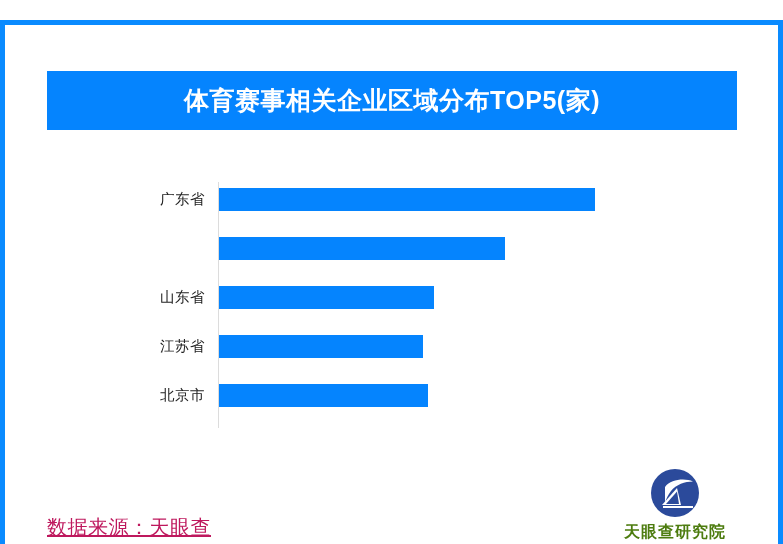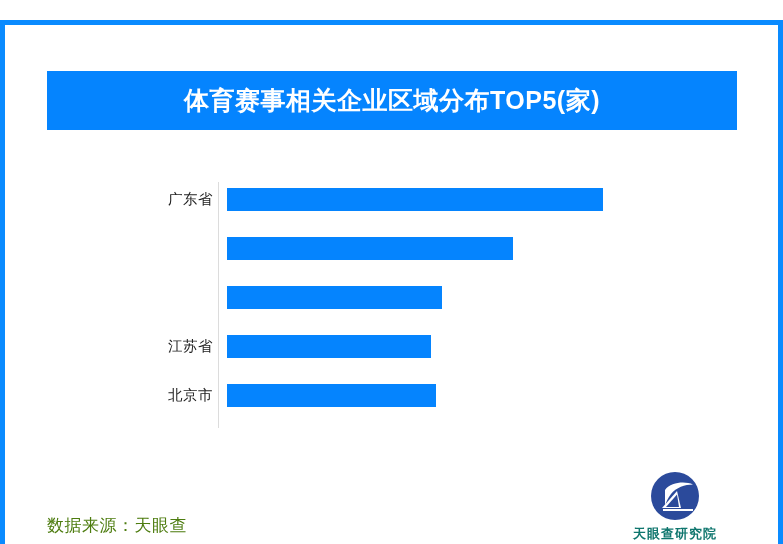--- a/index.html
+++ b/index.html
@@ -56,21 +56,21 @@
   .axis-line {
     position: absolute;
     left: 171px;
     top: 7px;
     width: 1px;
     height: 246px;
     background: #dcdcdc;
   }
   .bar-rows {
     position: absolute;
-    left: 8px;
+    left: 0;
     top: 0;
     width: 100%;
   }
   .bar-row {
     position: relative;
     height: 49px;
   }
   .bar-label {
     position: absolute;
     left: 0;
@@ -96,42 +96,43 @@
   .bar-fill {
     height: 23px;
     background: #0584fe;
   }
 
   
   .source-note {
     position: absolute;
     left: 42px;
     top: 489px;
-    font-size: 17px;
-    color: #4d7c0f;
+    font-size: 20px;
+    color: #be185d;
     letter-spacing: 0.5px;
+    text-decoration: underline;
   }
   .brand-block {
     position: absolute;
     right: 44px;
     bottom: 14px;
     width: 118px;
     display: flex;
     flex-direction: column;
     align-items: center;
   }
   .brand-mark {
     width: 50px;
     height: 50px;
     display: block;
   }
   .brand-name {
     margin-top: 4px;
-    font-size: 13px;
-    color: #0f766e;
+    font-size: 16px;
+    color: #4d7c0f;
     letter-spacing: 1px;
     font-weight: bold;
     white-space: nowrap;
   }
 </style>
 </head>
 <body>
 
 <div id="infographic">
 
@@ -150,20 +151,21 @@
         </div>
       </div>
 
       <div class="bar-row">
         <div class="bar-track">
           <div class="bar-fill" style="width:286px"></div>
         </div>
       </div>
 
       <div class="bar-row">
+        <div class="bar-label">山东省</div>
         <div class="bar-track">
           <div class="bar-fill" style="width:215px"></div>
         </div>
       </div>
 
       <div class="bar-row">
         <div class="bar-label">江苏省</div>
         <div class="bar-track">
           <div class="bar-fill" style="width: 204px;"></div>
         </div>

